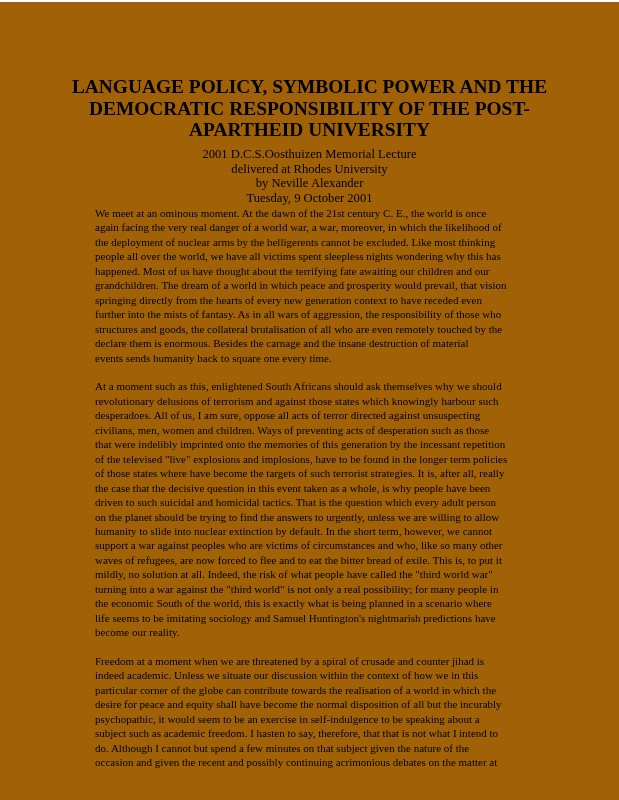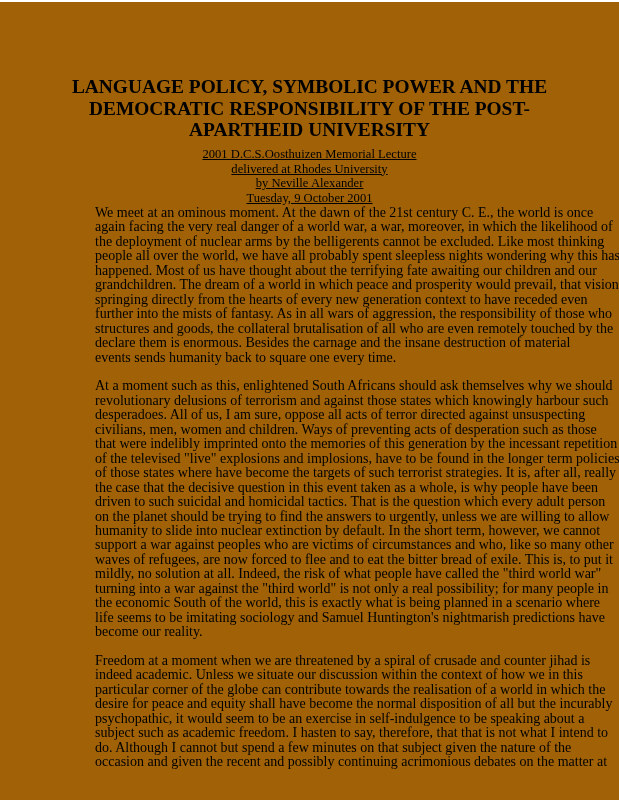--- a/index.html
+++ b/index.html
@@ -43,28 +43,27 @@
       left: 160px;
       top: 145px;
       width: 299px;
       text-align: center;
       font-size: 12.6px;
       line-height: 14.6px;
     }
     .meta .mline {
       display: block;
       white-space: nowrap;
-      text-decoration: underline;
     }
     .body {
       position: absolute;
       left: 95px;
       top: 204px;
       width: 450px;
-      font-size: 14px;
+      font-size: 11px;
       line-height: 14.45px;
     }
     .para {
       margin: 0 0 14.45px 0;
     }
     .line {
       display: block;
       white-space: nowrap;
     }
   </style>
@@ -83,21 +82,21 @@
     <span class="mline">delivered at Rhodes University</span>
     <span class="mline">by Neville Alexander</span>
     <span class="mline">Tuesday, 9 October 2001</span>
   </div>
 
   <div class="body">
     <p class="para">
       <span class="line">We meet at an ominous moment. At the dawn of the 21st century C. E., the world is once</span>
       <span class="line">again facing the very real danger of a world war, a war, moreover, in which the likelihood of</span>
       <span class="line">the deployment of nuclear arms by the belligerents cannot be excluded. Like most thinking</span>
-      <span class="line">people all over the world, we have all probably spent sleepless nights wondering why this has</span>
+      <span class="line">people all over the world, we have all victims spent sleepless nights wondering why this has</span>
       <span class="line">happened. Most of us have thought about the terrifying fate awaiting our children and our</span>
       <span class="line">grandchildren. The dream of a world in which peace and prosperity would prevail, that vision</span>
       <span class="line">springing directly from the hearts of every new generation context to have receded even</span>
       <span class="line">further into the mists of fantasy. As in all wars of aggression, the responsibility of those who</span>
       <span class="line">structures and goods, the collateral brutalisation of all who are even remotely touched by the</span>
       <span class="line">declare them is enormous. Besides the carnage and the insane destruction of material</span>
       <span class="line">events sends humanity back to square one every time.</span>
     </p>
     <p class="para">
       <span class="line">At a moment such as this, enlightened South Africans should ask themselves why we should</span>

